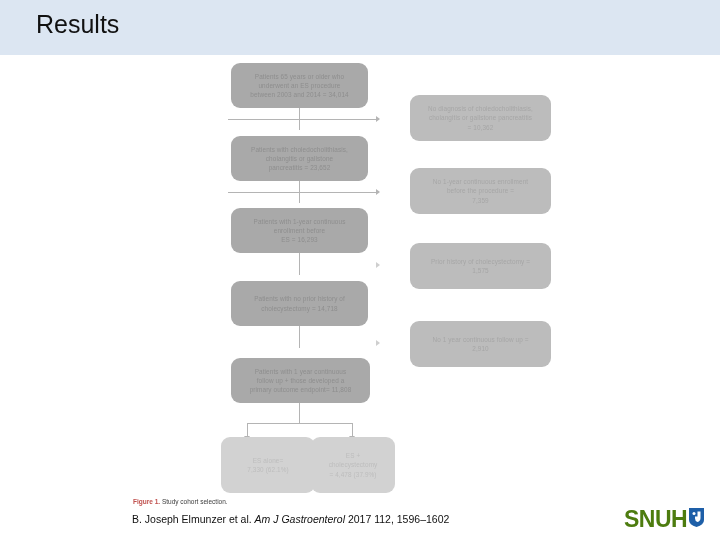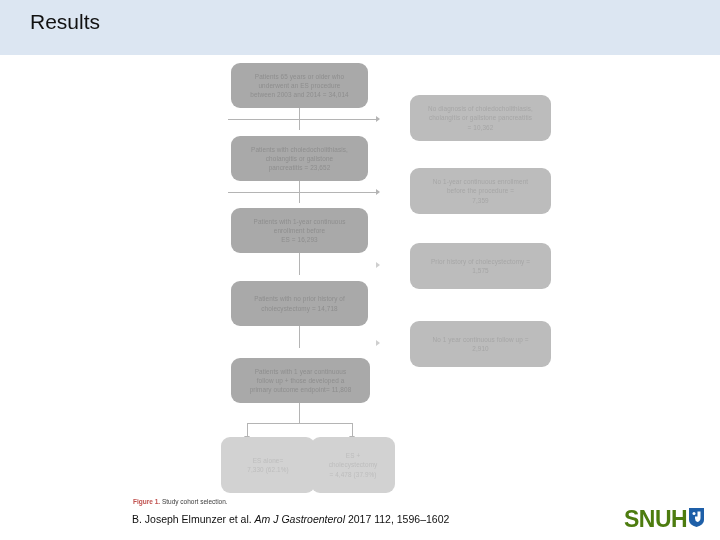--- a/index.html
+++ b/index.html
@@ -12,22 +12,22 @@
 
   
   .slide-header {
     position: absolute;
     left: 0; top: 0;
     width: 720px; height: 55px;
     background: #dce6f2;
   }
   .slide-title {
     position: absolute;
-    left: 30px; top: 10px;
-    font-size: 21px;
+    left: 36px; top: 10px;
+    font-size: 25px;
     color: #111111;
     font-weight: normal;
     letter-spacing: 0px;
     white-space: nowrap;
   }
 
   
   .figure-area {
     position: absolute;
     left: 0; top: 55px;

